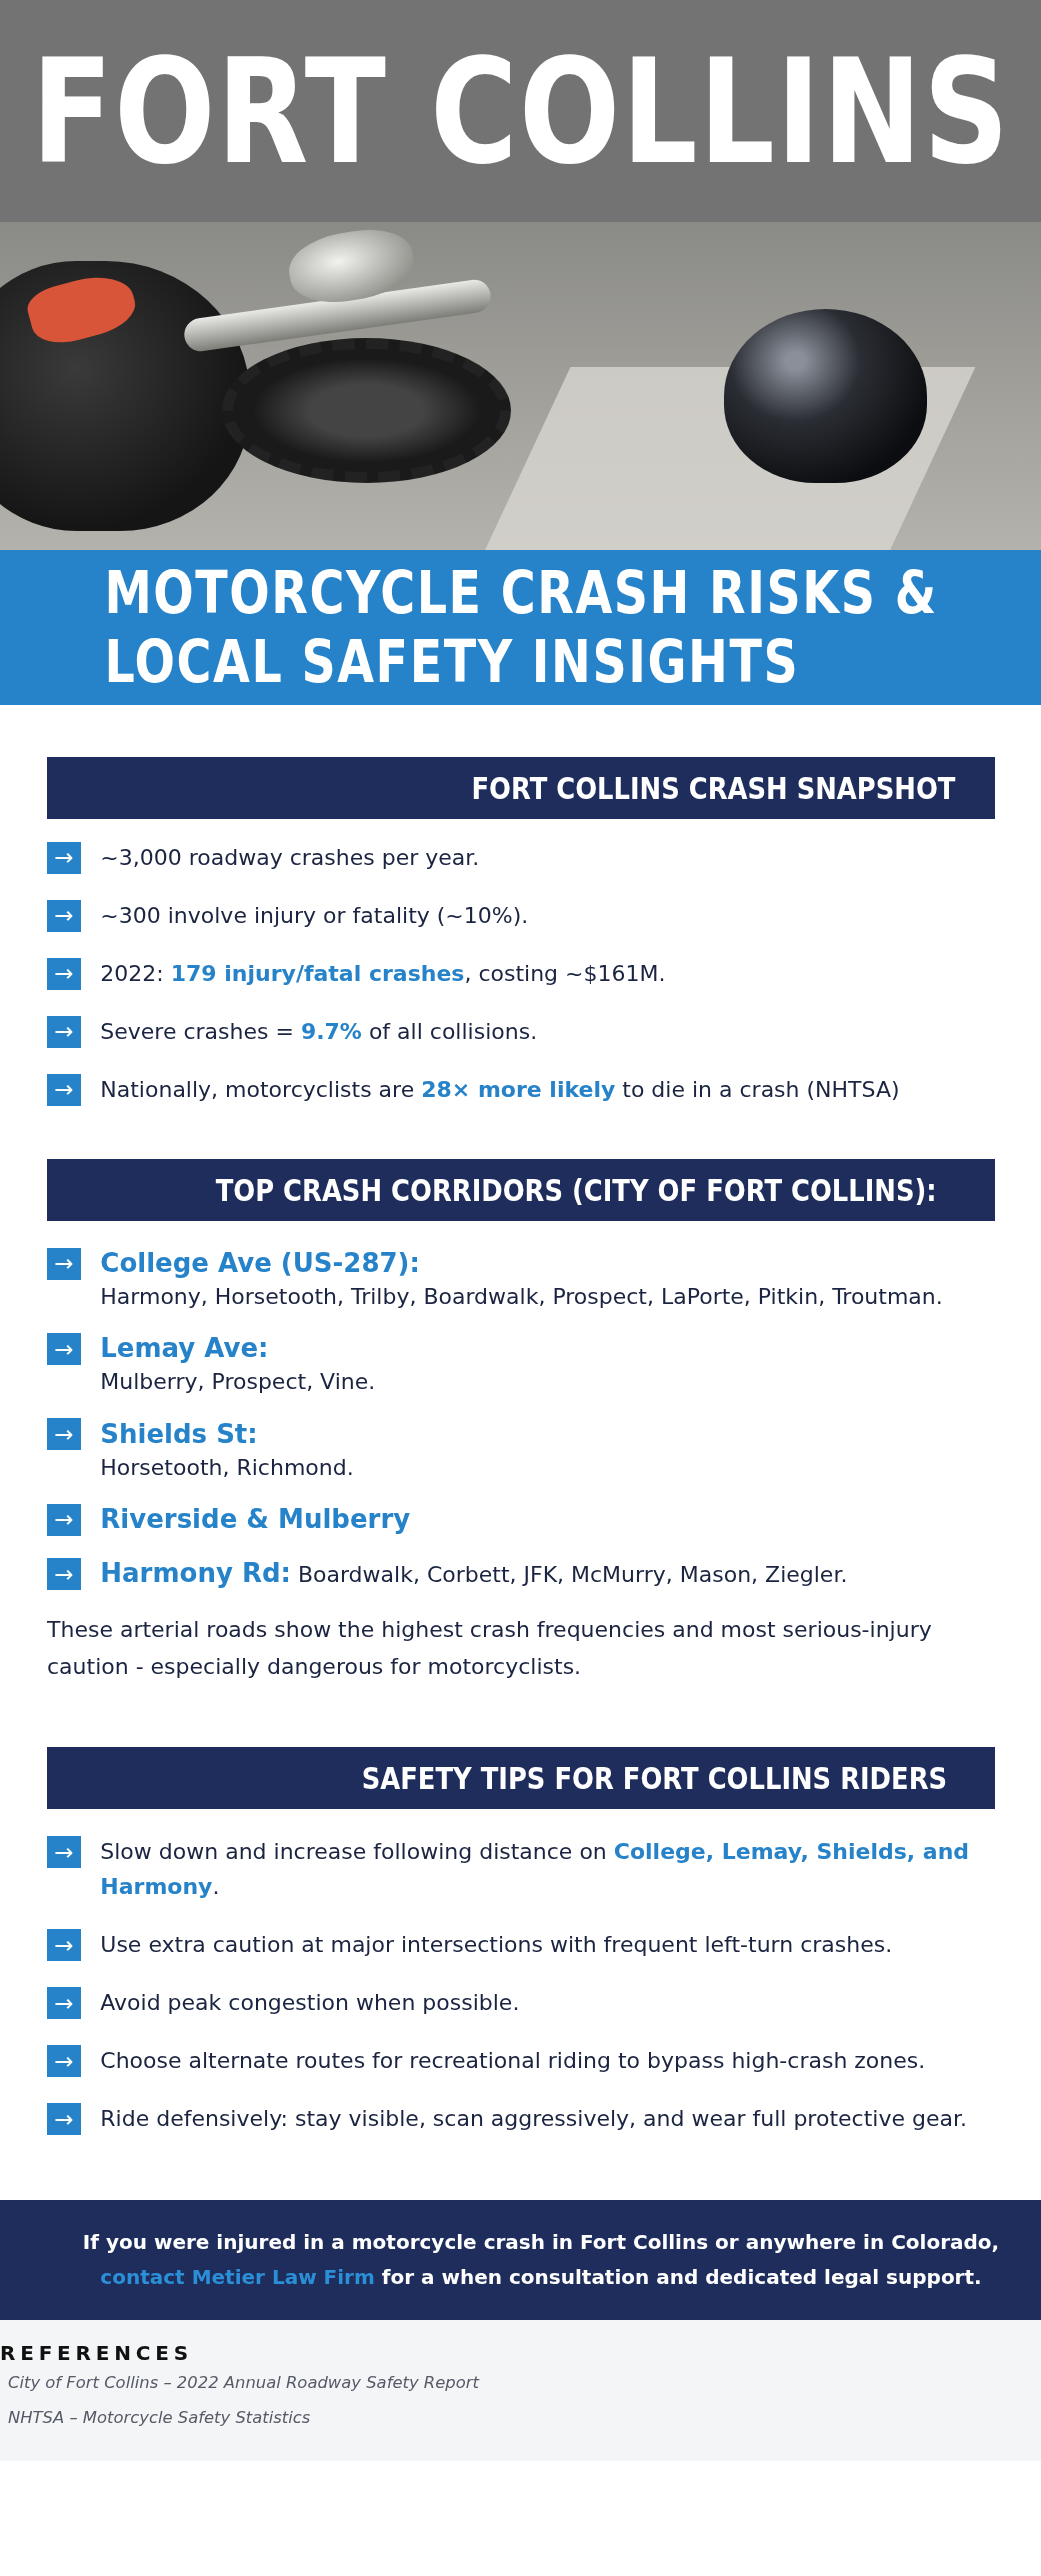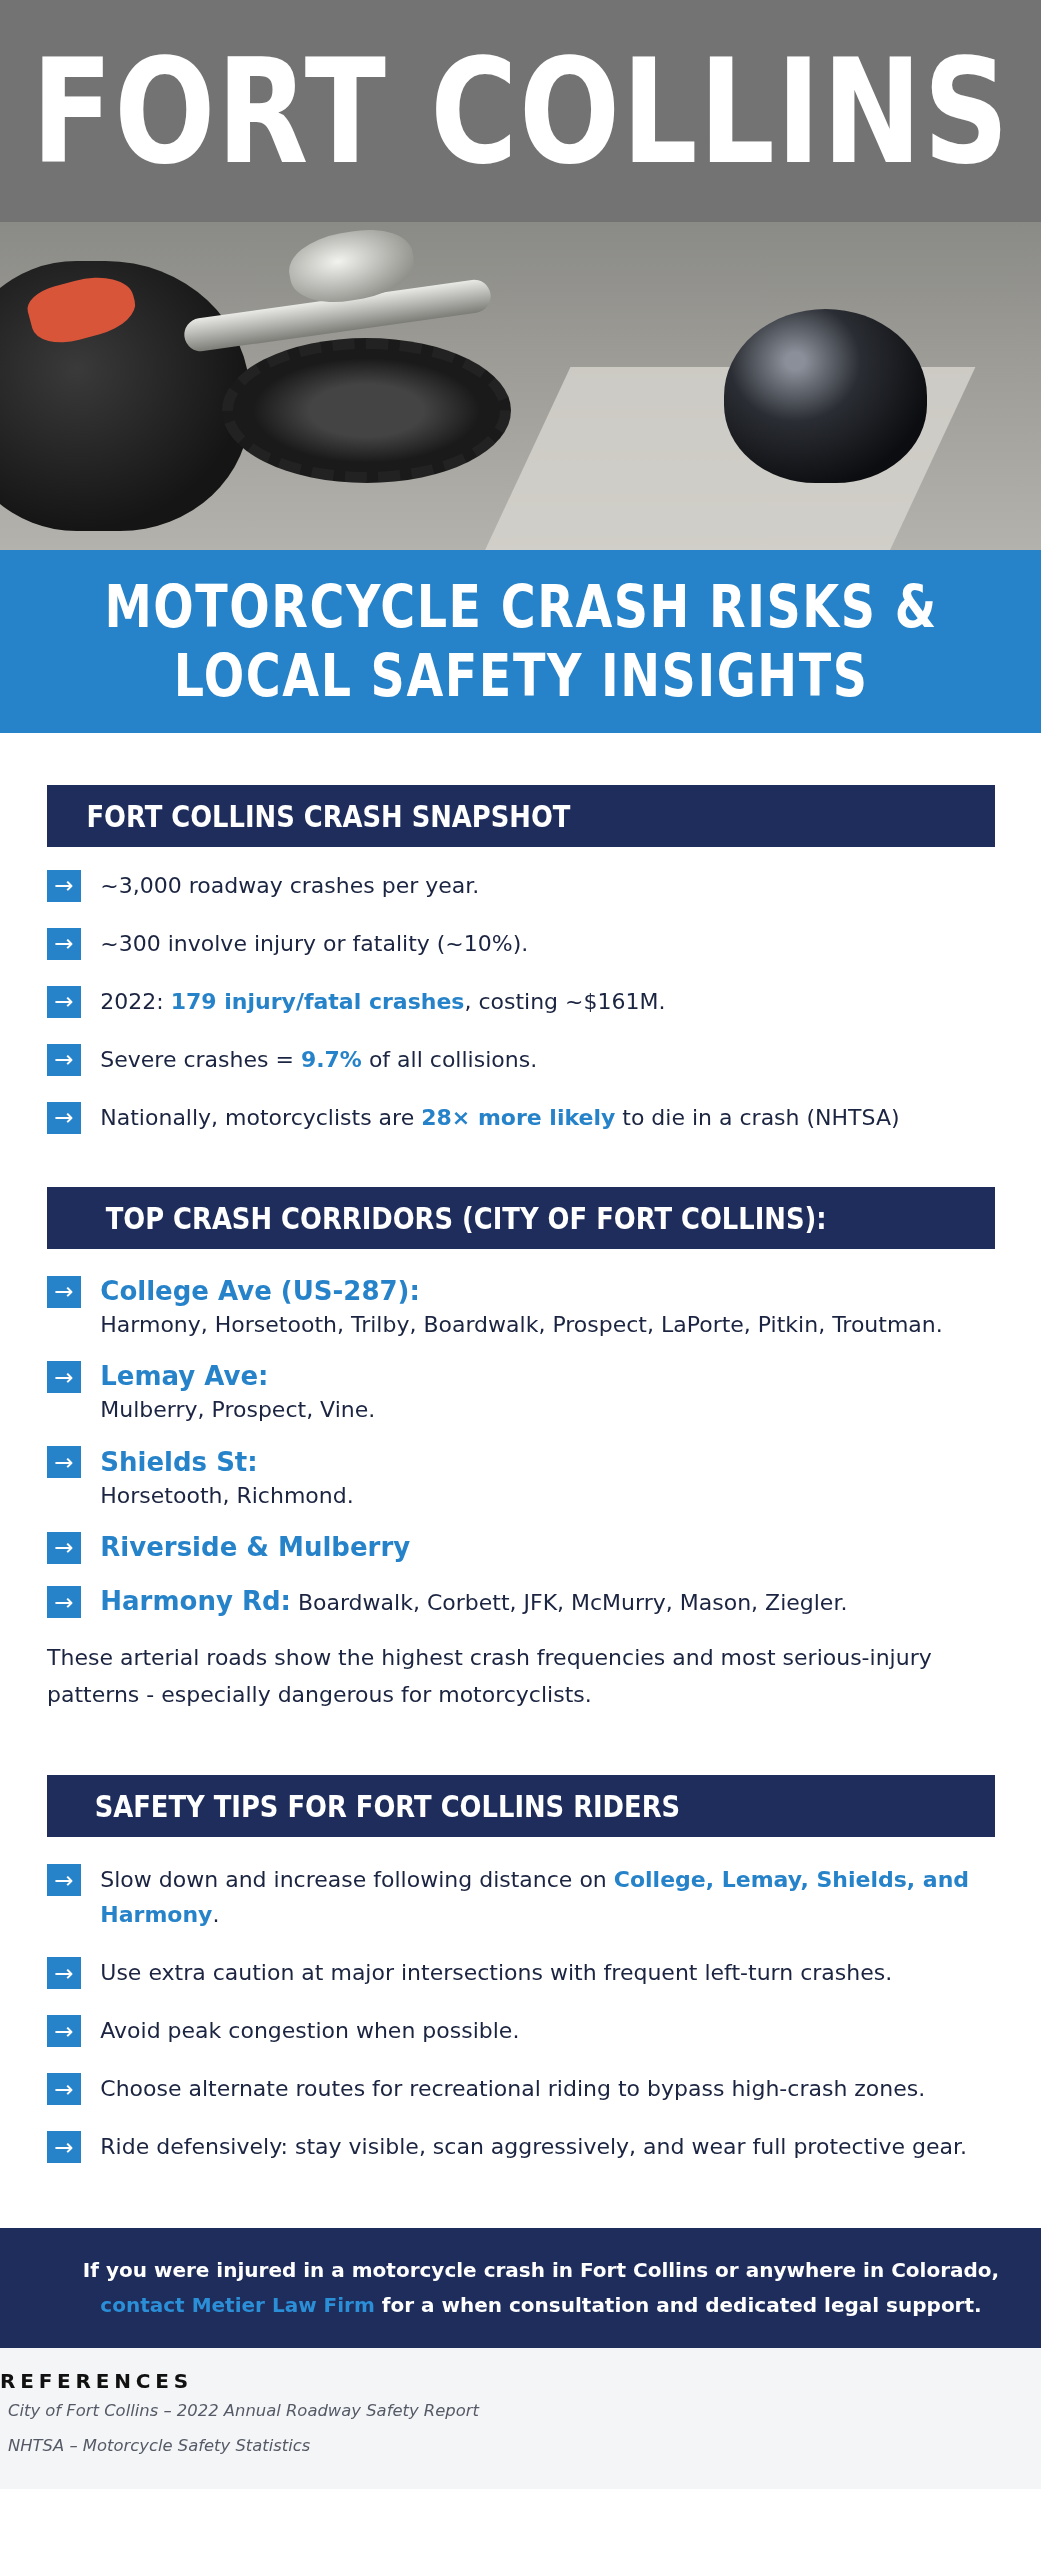--- a/index.html
+++ b/index.html
@@ -49,34 +49,33 @@
       transform: rotate(-10deg);
     }
     .pipe { position: absolute; left: 183px; top: 77px; width: 309px; height: 33px; background: linear-gradient(#e9e9e6, #7d7d78); border-radius: 19.3px; transform: rotate(-8deg); }
     .helmet {
       position: absolute; left: 724px; top: 87px; width: 203px; height: 174px;
       border-radius: 50% 50% 45% 45%;
       background: radial-gradient(ellipse at 35% 30%, #8a8f99 5%, #2a2d33 35%, #0c0d10 75%);
     }
 
     .subtitle-band {
-      height: 183px; background: #2683c9;
+      height: 155px; background: #2683c9;
       display: flex; align-items: center; justify-content: center;
-      text-align: center;
     }
     .subtitle-band h2 {
       font-weight: bold; color: #ffffff; font-size: 58px; line-height: 69px;
       letter-spacing: 1.9px;
       transform: scaleX(0.82);
     }
 
     .content { padding: 0 47px; }
     .section-header {
       background: #1e2d5b; color: #ffffff; height: 62px;
-      display: flex; align-items: center; justify-content: flex-start;
+      display: flex; align-items: center; justify-content: flex-end;
       font-weight: bold; font-size: 30px;
     }
     .section-header span { display: inline-block; transform: scaleX(0.86); white-space: nowrap; }
 
     .list { list-style: none; }
     .list li { display: flex; align-items: flex-start; font-size: 22px; line-height: 35px; color: #1b2440; }
     .arrow {
       flex: 0 0 auto; width: 34px; height: 32px; background: #2683c9;
       color: #fff; display: flex; align-items: center; justify-content: center;
       font-size: 23px; margin-right: 19.3px; margin-top: 1.9px; line-height: 1;
@@ -197,21 +196,21 @@
           <span class="corridor-name">Riverside &amp; Mulberry</span>
         </div>
       </li>
       <li>
         <span class="arrow">→</span>
         <div class="corridor-inline">
           <span class="corridor-name">Harmony Rd:</span><span class="corridor-detail"> Boardwalk, Corbett, JFK, McMurry, Mason, Ziegler.</span>
         </div>
       </li>
     </ul>
-    <p class="corridor-note">These arterial roads show the highest crash frequencies and most serious-injury patterns - especially dangerous for motorcyclists.</p>
+    <p class="corridor-note">These arterial roads show the highest crash frequencies and most serious-injury caution - especially dangerous for motorcyclists.</p>
   </section>
 
   <section class="tips">
     <div class="section-header">
       <span>SAFETY TIPS FOR FORT COLLINS RIDERS</span>
     </div>
     <ul class="list">
       <li>
         <span class="arrow">→</span>
         <span><span>Slow down and increase following distance on </span><span class="hl">College, Lemay, Shields, and Harmony</span><span>.</span></span>

